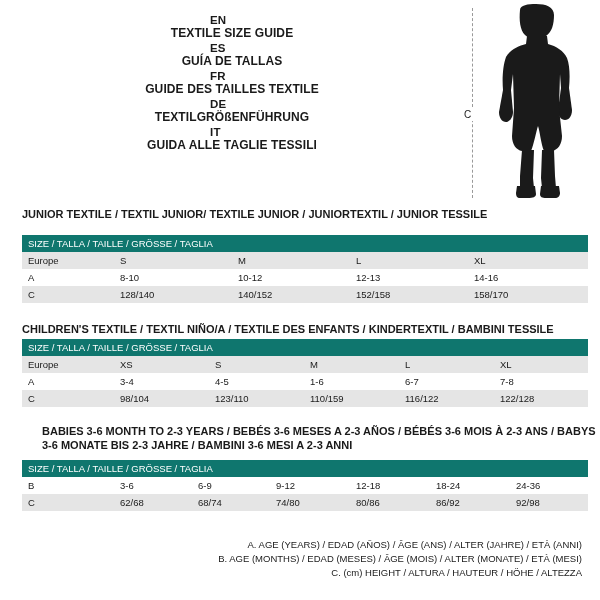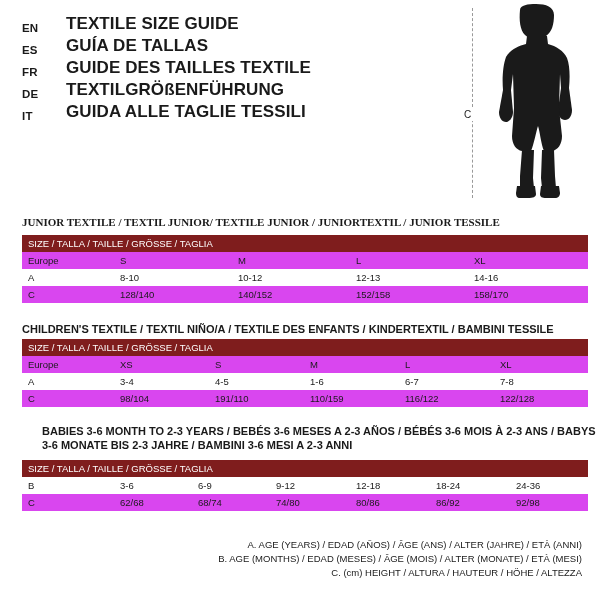--- a/index.html
+++ b/index.html
@@ -24,32 +24,33 @@
 
   
   .header {
     position: absolute;
     top: 14px;
     left: 22px;
     width: 420px;
   }
   .header-row {
     display: flex;
-    align-items: flex-end;
+    align-items: center;
     margin-bottom: 2px;
+    flex-direction: column;
   }
   .lang-code {
     width: 44px;
     font-size: 11.5px;
     font-weight: bold;
     letter-spacing: .2px;
     color: #1a1a1a;
   }
   .lang-title {
-    font-size: 17px;
+    font-size: 12px;
     font-weight: bold;
     letter-spacing: .1px;
     color: #1a1a1a;
   }
 
   
   .figure-area {
     position: absolute;
     top: 4px;
     left: 452px;
@@ -93,27 +94,27 @@
   table.size-table td {
     font-size: 9.5px;
     color: #1a1a1a;
     padding: 3px 0 3px 6px;
     border: none;
     vertical-align: middle;
     white-space: nowrap;
     overflow: hidden;
   }
   tr.hdr-row td {
-    background: #7f1d1d;
+    background: #0f766e;
     color: #ffffff;
     font-size: 9.5px;
     font-weight: normal;
     padding: 3px 0 3px 6px;
   }
-  tr.shade td { background: #d946ef; }
+  tr.shade td { background: #e5e5e5; }
   tr.plain td { background: #ffffff; }
 
   .blk { position: absolute; left: 22px; }
 
   
   .legend {
     position: absolute;
     left: 22px;
     width: 560px;
   }
@@ -170,21 +171,21 @@
         <path d="M38 146 L50 146 L49 174 L50 184 L36 184 L36 172 Z"></path>
 
         <path d="M58 146 L70 146 L71 172 L72 184 L58 184 L57 174 Z"></path>
 
         <path d="M33 182 L51 182 L52 190 C52 193 49 194 44 194 L36 194 C33 194 32 192 32 189 Z"></path>
         <path d="M57 182 L75 182 L76 189 C76 192 74 194 71 194 L62 194 C58 194 56 193 56 190 Z"></path>
       </g>
     </svg>
   </div>
 
-  <div class="blk" style="top:216px;font-family:Liberation Serif, serif;">
+  <div class="blk" style="top:208px;">
     <div class="section-title">JUNIOR TEXTILE / TEXTIL JUNIOR/ TEXTILE JUNIOR / JUNIORTEXTIL / JUNIOR TESSILE</div>
   </div>
   <div class="blk" style="top:235px;">
     <table class="size-table">
       <colgroup>
           <col style="width:92px">
           <col style="width:118px">
           <col style="width:118px">
           <col style="width:118px">
           <col style="width:120px">
@@ -247,21 +248,21 @@
           <td>A</td>
           <td>3-4</td>
           <td>4-5</td>
           <td>1-6</td>
           <td>6-7</td>
           <td>7-8</td>
         </tr>
         <tr class="shade">
           <td>C</td>
           <td>98/104</td>
-          <td>191/110</td>
+          <td>123/110</td>
           <td>110/159</td>
           <td>116/122</td>
           <td>122/128</td>
         </tr>
       </tbody>
     </table>
   </div>
 
   <div class="blk" style="top:424px; width:566px;margin-left:20px;">
     <div class="section-title" style="line-height:14px;">BABIES 3-6 MONTH TO 2-3 YEARS / BEBÉS 3-6 MESES A 2-3 AÑOS / BÉBÉS 3-6 MOIS À 2-3 ANS / BABYS 3-6 MONATE BIS 2-3 JAHRE / BAMBINI 3-6 MESI A 2-3 ANNI</div>

